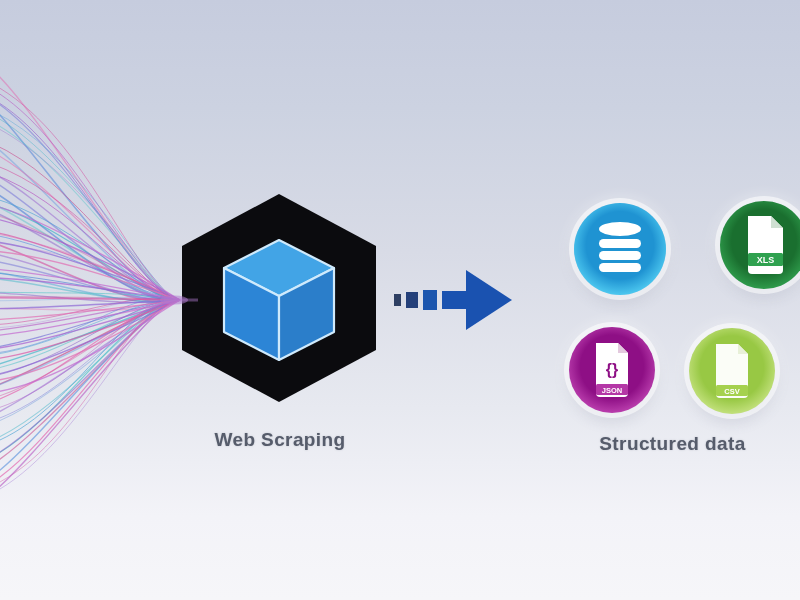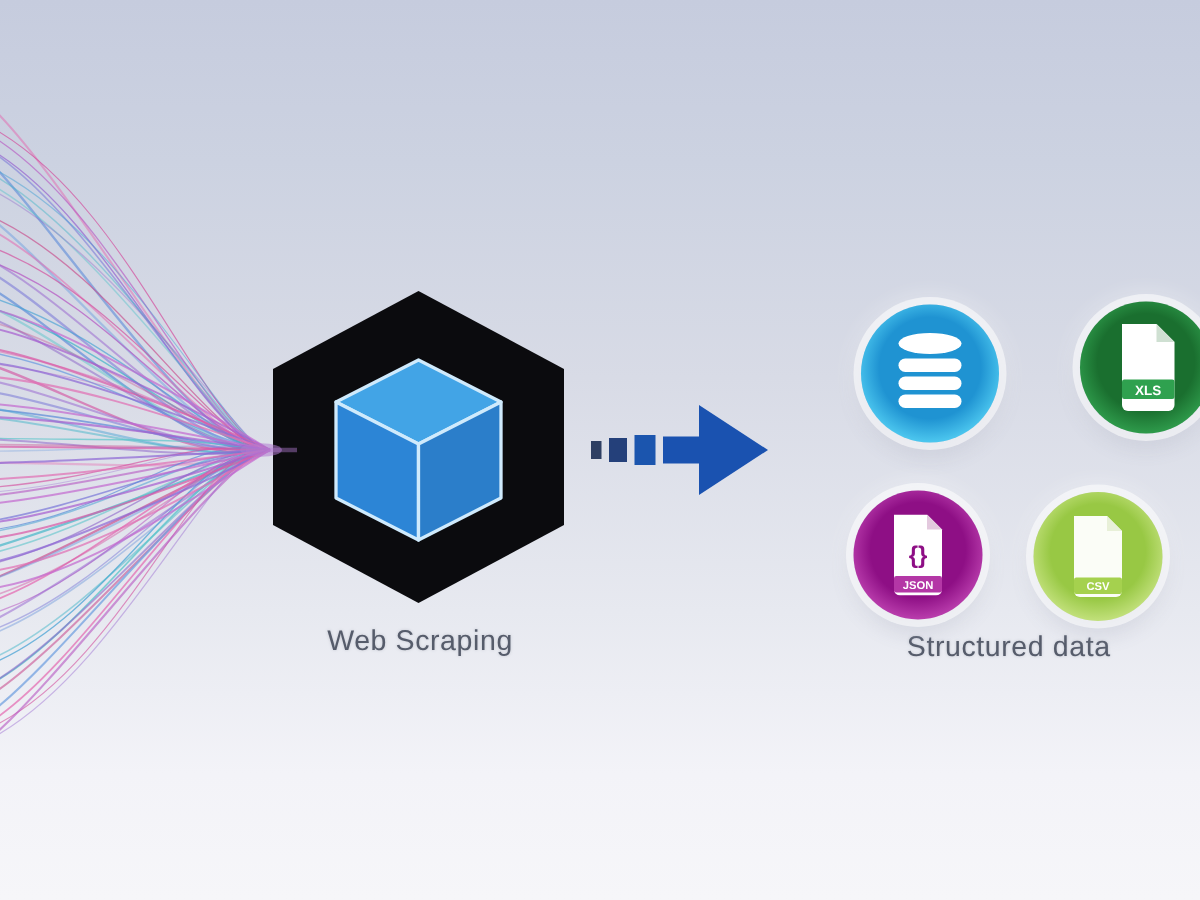--- a/index.html
+++ b/index.html
@@ -4,22 +4,22 @@
 <style>
   html,body{margin:0;padding:0;}
   body{font-family:"Liberation Sans","DejaVu Sans",sans-serif;}
   .stage{
     position:relative;width:800px;height:600px;overflow:hidden;
     background:linear-gradient(180deg,#c6ccde 0%,#ccd2e1 18%,#d8dbe6 42%,#e7e9f0 68%,#f3f3f8 86%,#f6f6f9 100%);
   }
   svg{display:block;}
   .abs{position:absolute;}
   .label{
-    text-align:center;color:#565c6b;font-size:19px;font-weight:400;
-    letter-spacing:.4px;text-shadow:0 0 2px rgba(120,125,140,.35);
+    text-align:center;color:#565c6b;font-size:19px;font-weight:700;
+    letter-spacing:.4px;text-shadow:0 0 2px rgba(120,125,140,.35);margin-top:12px;
   }
   .plume{left:0;top:60px;z-index:3;}
   .hexwrap{left:182px;top:194px;z-index:2;}
   .arrowwrap{left:392px;top:262px;z-index:2;}
   .badge-circle{
     border-radius:50%;z-index:2;
     display:flex;align-items:center;justify-content:center;
     background:radial-gradient(circle at 50% 46%, var(--inner) 0%, var(--inner) 50%, var(--outer) 74%, var(--outer) 100%);
     box-shadow:0 0 0 5px rgba(255,255,255,.55), 0 0 14px 6px rgba(255,255,255,.35), 0 7px 14px rgba(96,104,138,.28);
   }

